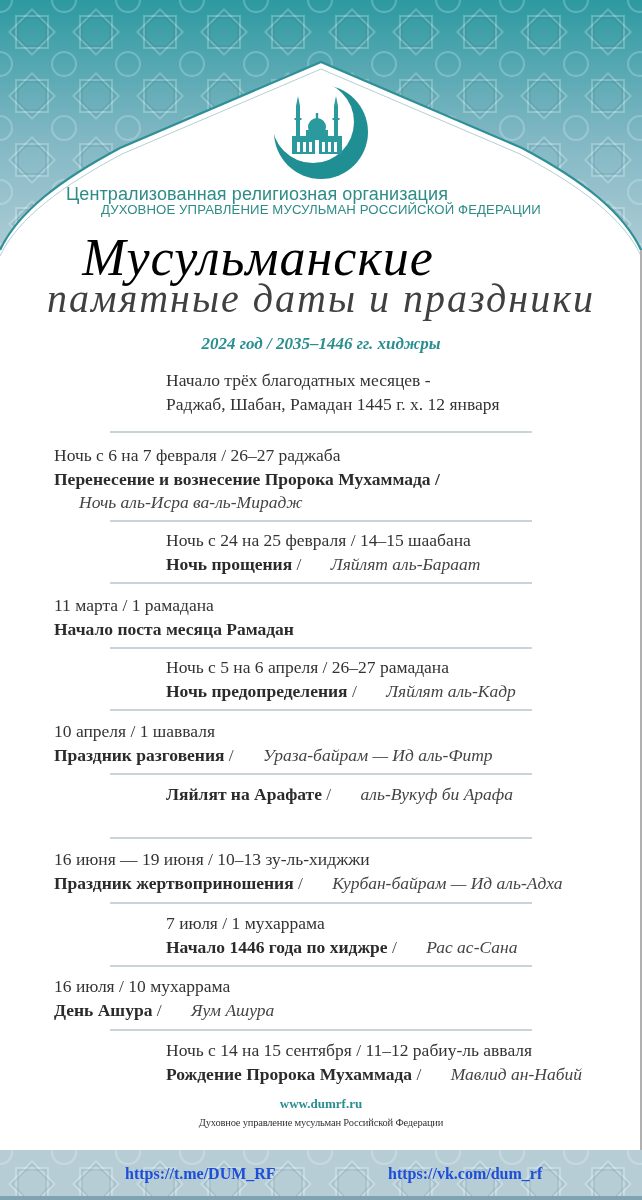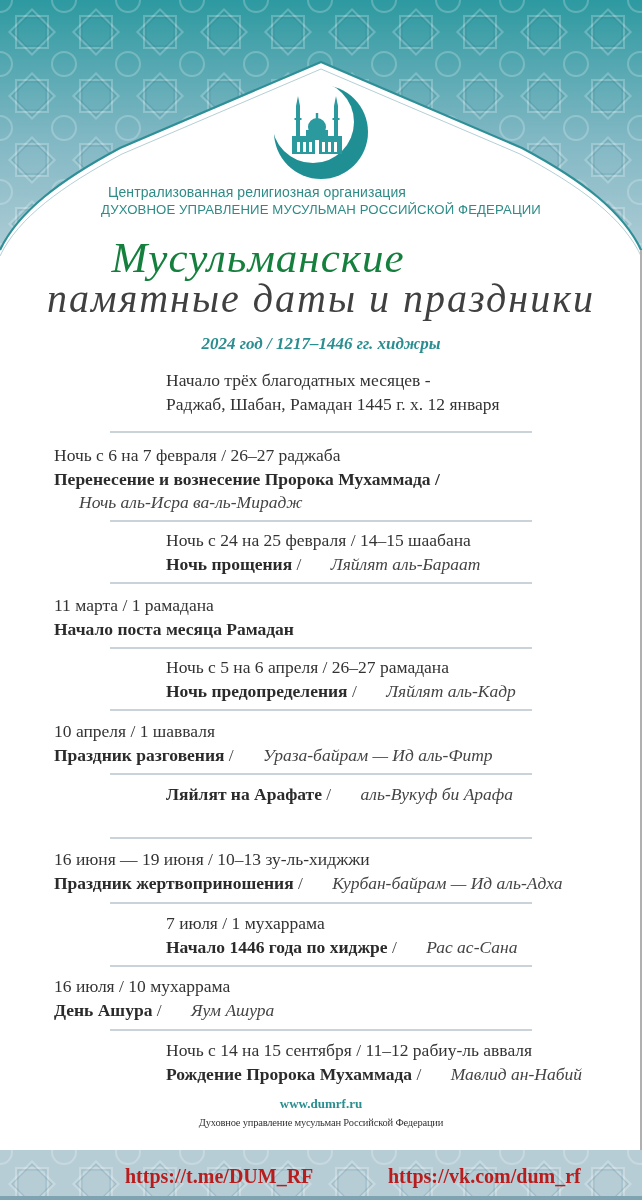--- a/index.html
+++ b/index.html
@@ -1,33 +1,33 @@
 <!DOCTYPE html>
 <html><head>
 <meta charset="utf-8">
 <style>
   html, body { margin:0; padding:0; }
   body { width:642px; height:1200px; position:relative; overflow:hidden; background:#ffffff; font-family:"Liberation Serif", serif; }
   #bg { position:absolute; left:0; top:0; width:642px; height:1200px; }
   .abs { position:absolute; }
-  .org1 { left:0; width:514px; top:184px; text-align:center; font-family:"Liberation Sans", sans-serif; font-size:14px; color:#2e8c87; letter-spacing:0.1px; }
+  .org1 { left:0; width:514px; top:184px; text-align:center; font-family:"Liberation Sans", sans-serif; font-size:18px; color:#2e8c87; letter-spacing:0.1px; }
   .org2 { left:0; width:642px; top:202px; text-align:center; font-family:"Liberation Sans", sans-serif; font-size:13.2px; color:#2e8c87; letter-spacing:0.1px; }
-  .title1 { left:0; width:516px; top:236px; text-align:center; font-family:"Liberation Serif", serif; font-style:italic; font-size:43px; color:#15803d; letter-spacing:1px; line-height:44px; }
+  .title1 { left:0; width:516px; top:236px; text-align:center; font-family:"Liberation Serif", serif; font-style:italic; font-size:52px; color:#000000; letter-spacing:1px; line-height:44px; }
   .title2 { left:0; width:642px; top:277px; text-align:center; font-family:"Liberation Serif", serif; font-style:italic; font-size:40px; color:#404040; letter-spacing:2px; line-height:44px; }
   .subtitle { left:0; width:642px; top:334px; text-align:center; font-family:"Liberation Serif", serif; font-style:italic; font-weight:bold; font-size:17px; color:#2a8e90; }
   .entry { position:absolute; font-size:17.5px; line-height:23.5px; color:#333333; white-space:nowrap; }
   .entry.left { left:54px; }
   .entry.indent { left:166px; }
   .entry .b { font-weight:bold; color:#2b2b2b; }
   .entry .i { font-style:italic; color:#444444;margin-left:25px; }
   .entry .sl { color:#444444; }
   .sep { position:absolute; left:110px; width:422px; height:2px; background:#c9d4d9; }
   .web { left:0; width:642px; top:1096px; text-align:center; font-weight:bold; font-size:13px; color:#2a8e90; }
   .weborg { left:0; width:642px; top:1117px; text-align:center; font-size:10.5px; color:#333333; letter-spacing:-0.2px; }
-  .link { font-weight:bold; font-size:20px; color:#b91c1c; top:1165px; text-decoration:none; }
+  .link { font-weight:bold; font-size:16px; color:#1d4ed8; top:1165px; text-decoration:none; }
   .link.tg { left:125px; }
   .link.vk { left:388px; }
   .rightline { position:absolute; right:0; top:250px; width:2px; height:900px; background:#b0b0b0; }
 </style>
 </head>
 <body>
 
 <svg id="bg" viewBox="0 0 642 1200" xmlns="http://www.w3.org/2000/svg">
   <defs>
     <linearGradient id="topgrad" x1="0" y1="0" x2="0" y2="1">
@@ -94,21 +94,21 @@
     <rect x="56" y="58" width="3" height="10"></rect>
     <rect x="62" y="58" width="3" height="10"></rect>
     <rect x="68" y="58" width="3" height="10"></rect>
   </g>
 </svg>
 
 <div class="abs org1">Централизованная религиозная организация</div>
 <div class="abs org2">ДУХОВНОЕ УПРАВЛЕНИЕ МУСУЛЬМАН РОССИЙСКОЙ ФЕДЕРАЦИИ</div>
 <div class="abs title1">Мусульманские</div>
 <div class="abs title2">памятные даты и праздники</div>
-<div class="abs subtitle">2024 год / 1217–1446 гг. хиджры</div>
+<div class="abs subtitle">2024 год / 2035–1446 гг. хиджры</div>
 
 <div class="entry indent" style="top:369px;">
   <div>Начало трёх благодатных месяцев -</div>
   <div>Раджаб, Шабан, Рамадан 1445 г. х. 12 января</div>
 </div>
 <div class="sep" style="top:431px;"></div>
 
 <div class="entry left" style="top:444px;">
   <div>Ночь с 6 на 7 февраля / 26–27 раджаба</div>
   <div class="b">Перенесение и вознесение Пророка  Мухаммада /</div>

